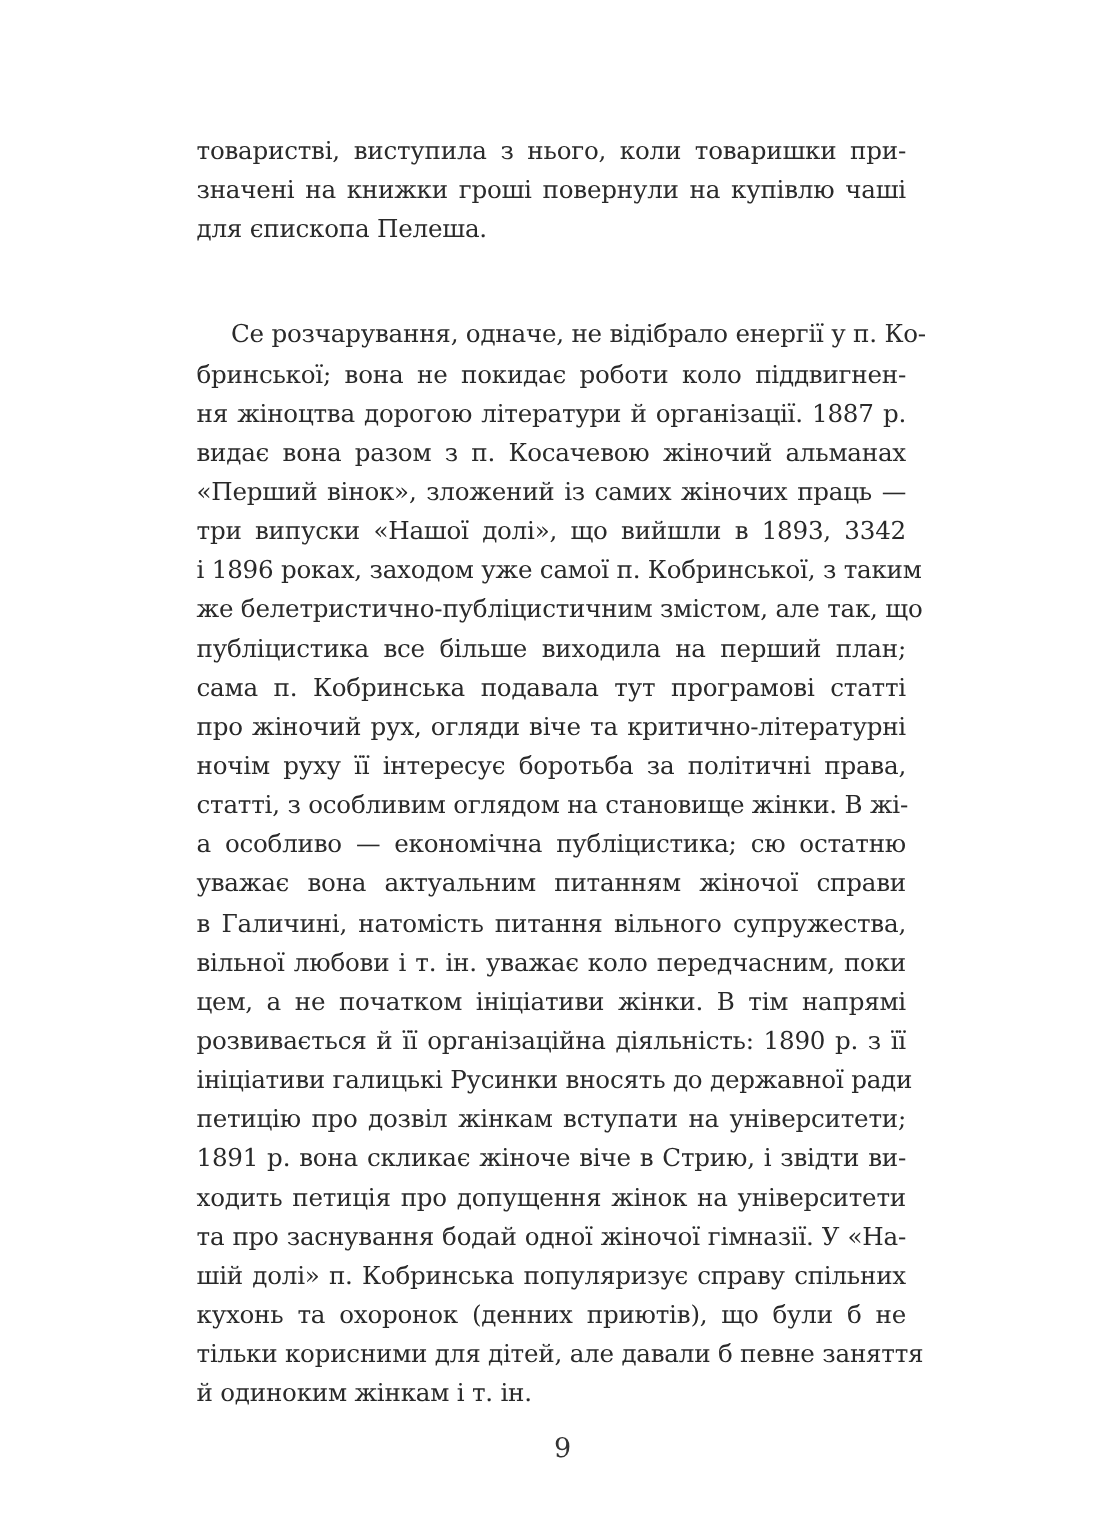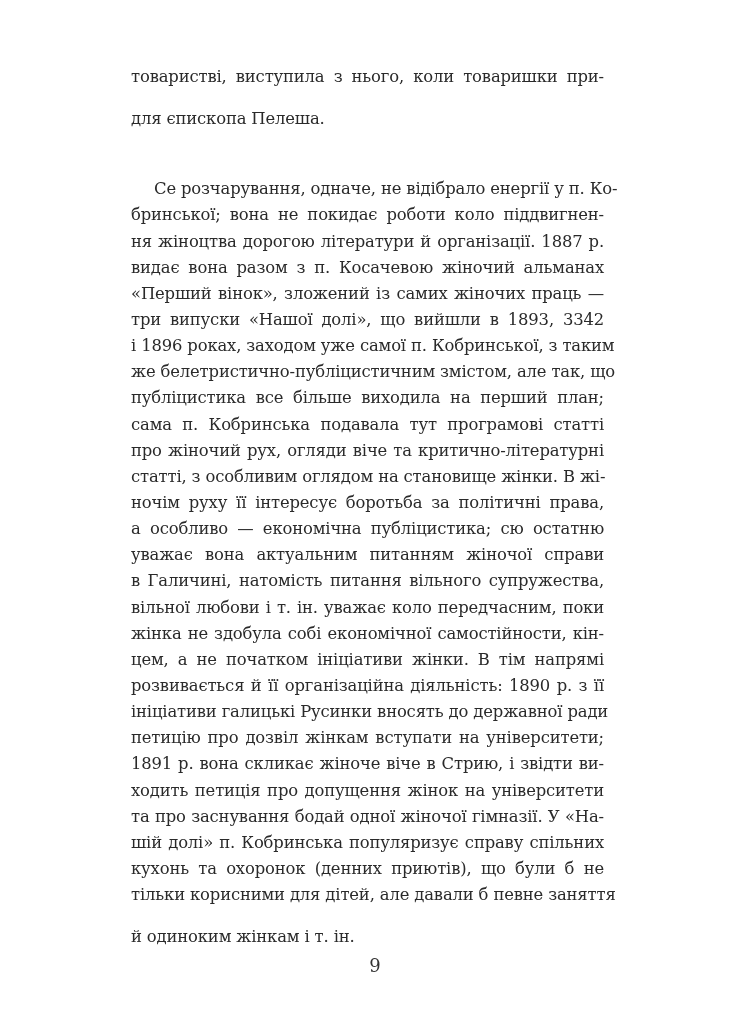--- a/index.html
+++ b/index.html
@@ -7,69 +7,69 @@
     width: 736px; height: 1024px;
     background: #ffffff;
     position: relative;
     overflow: hidden;
     font-family: "DejaVu Serif", "Liberation Serif", serif;
     color: #2a2a2a;
   }
   .page {
     position: absolute;
     left: 131px;
-    top: 64px;
+    top: 88px;
     width: 473px;
   }
   .line {
     height: 26.15px;
     line-height: 26.15px;
     font-size: 16.4px;
     white-space: nowrap;
     text-align: justify;
     text-align-last: justify;
     letter-spacing: -0.15px;
   }
-  .line.last { text-align-last: left; margin-top: 16px; }
+  .line.last { text-align-last: left; }
   .line.indent { padding-left: 23px; margin-top: 44px; }
   .page-number {
     position: absolute;
     left: 0; width: 736px;
     top: 955px;
     text-align: center;
     font-size: 18px;
     color: #333;
     padding-left: 14px;
     box-sizing: border-box;
   }
 </style>
 </head>
 <body>
 
 <div class="page" id="page-body">
     <div class="line">товаристві, виступила з нього, коли товаришки при-</div>
+    <div class="line">значені на книжки гроші повернули на купівлю чаші</div>
     <div class="line last">для єпископа Пелеша.</div>
     <div class="line indent">Се розчарування, одначе, не відібрало енергії у п. Ко-</div>
     <div class="line">бринської; вона не покидає роботи коло піддвигнен-</div>
     <div class="line">ня жіноцтва дорогою літератури й організації. 1887 р.</div>
     <div class="line">видає вона разом з п. Косачевою жіночий альманах</div>
     <div class="line">«Перший вінок», зложений із самих жіночих праць —</div>
     <div class="line">три випуски «Нашої долі», що вийшли в 1893, 3342</div>
     <div class="line">і 1896 роках, заходом уже самої п. Кобринської, з таким</div>
     <div class="line">же белетристично-публіцистичним змістом, але так, що</div>
     <div class="line">публіцистика все більше виходила на перший план;</div>
     <div class="line">сама п. Кобринська подавала тут програмові статті</div>
     <div class="line">про жіночий рух, огляди віче та критично-літературні</div>
+    <div class="line">ночім руху її інтересує боротьба за політичні права,</div>
     <div class="line">статті, з особливим оглядом на становище жінки. В жі-</div>
-    <div class="line">ночім руху її інтересує боротьба за політичні права,</div>
     <div class="line">а особливо — економічна публіцистика; сю остатню</div>
     <div class="line">уважає вона актуальним питанням жіночої справи</div>
     <div class="line">в Галичині, натомість питання вільного супружества,</div>
     <div class="line">вільної любови і т. ін. уважає коло передчасним, поки</div>
-    <div class="line">жінка не здобула собі економічної самостійности, кін-</div>
     <div class="line">цем, а не початком ініціативи жінки. В тім напрямі</div>
     <div class="line">розвивається й її організаційна діяльність:   1890 р. з її</div>
     <div class="line">ініціативи галицькі Русинки вносять до державної ради</div>
     <div class="line">петицію про дозвіл жінкам вступати на університети;</div>
     <div class="line">1891 р. вона скликає жіноче віче в Стрию, і звідти ви-</div>
     <div class="line">ходить петиція про допущення жінок на університети</div>
     <div class="line">та про заснування бодай одної жіночої гімназії. У «На-</div>
     <div class="line">шій долі» п. Кобринська популяризує справу спільних</div>
     <div class="line">кухонь та охоронок (денних приютів), що були б не</div>
     <div class="line">тільки корисними для дітей, але давали б певне заняття</div>

